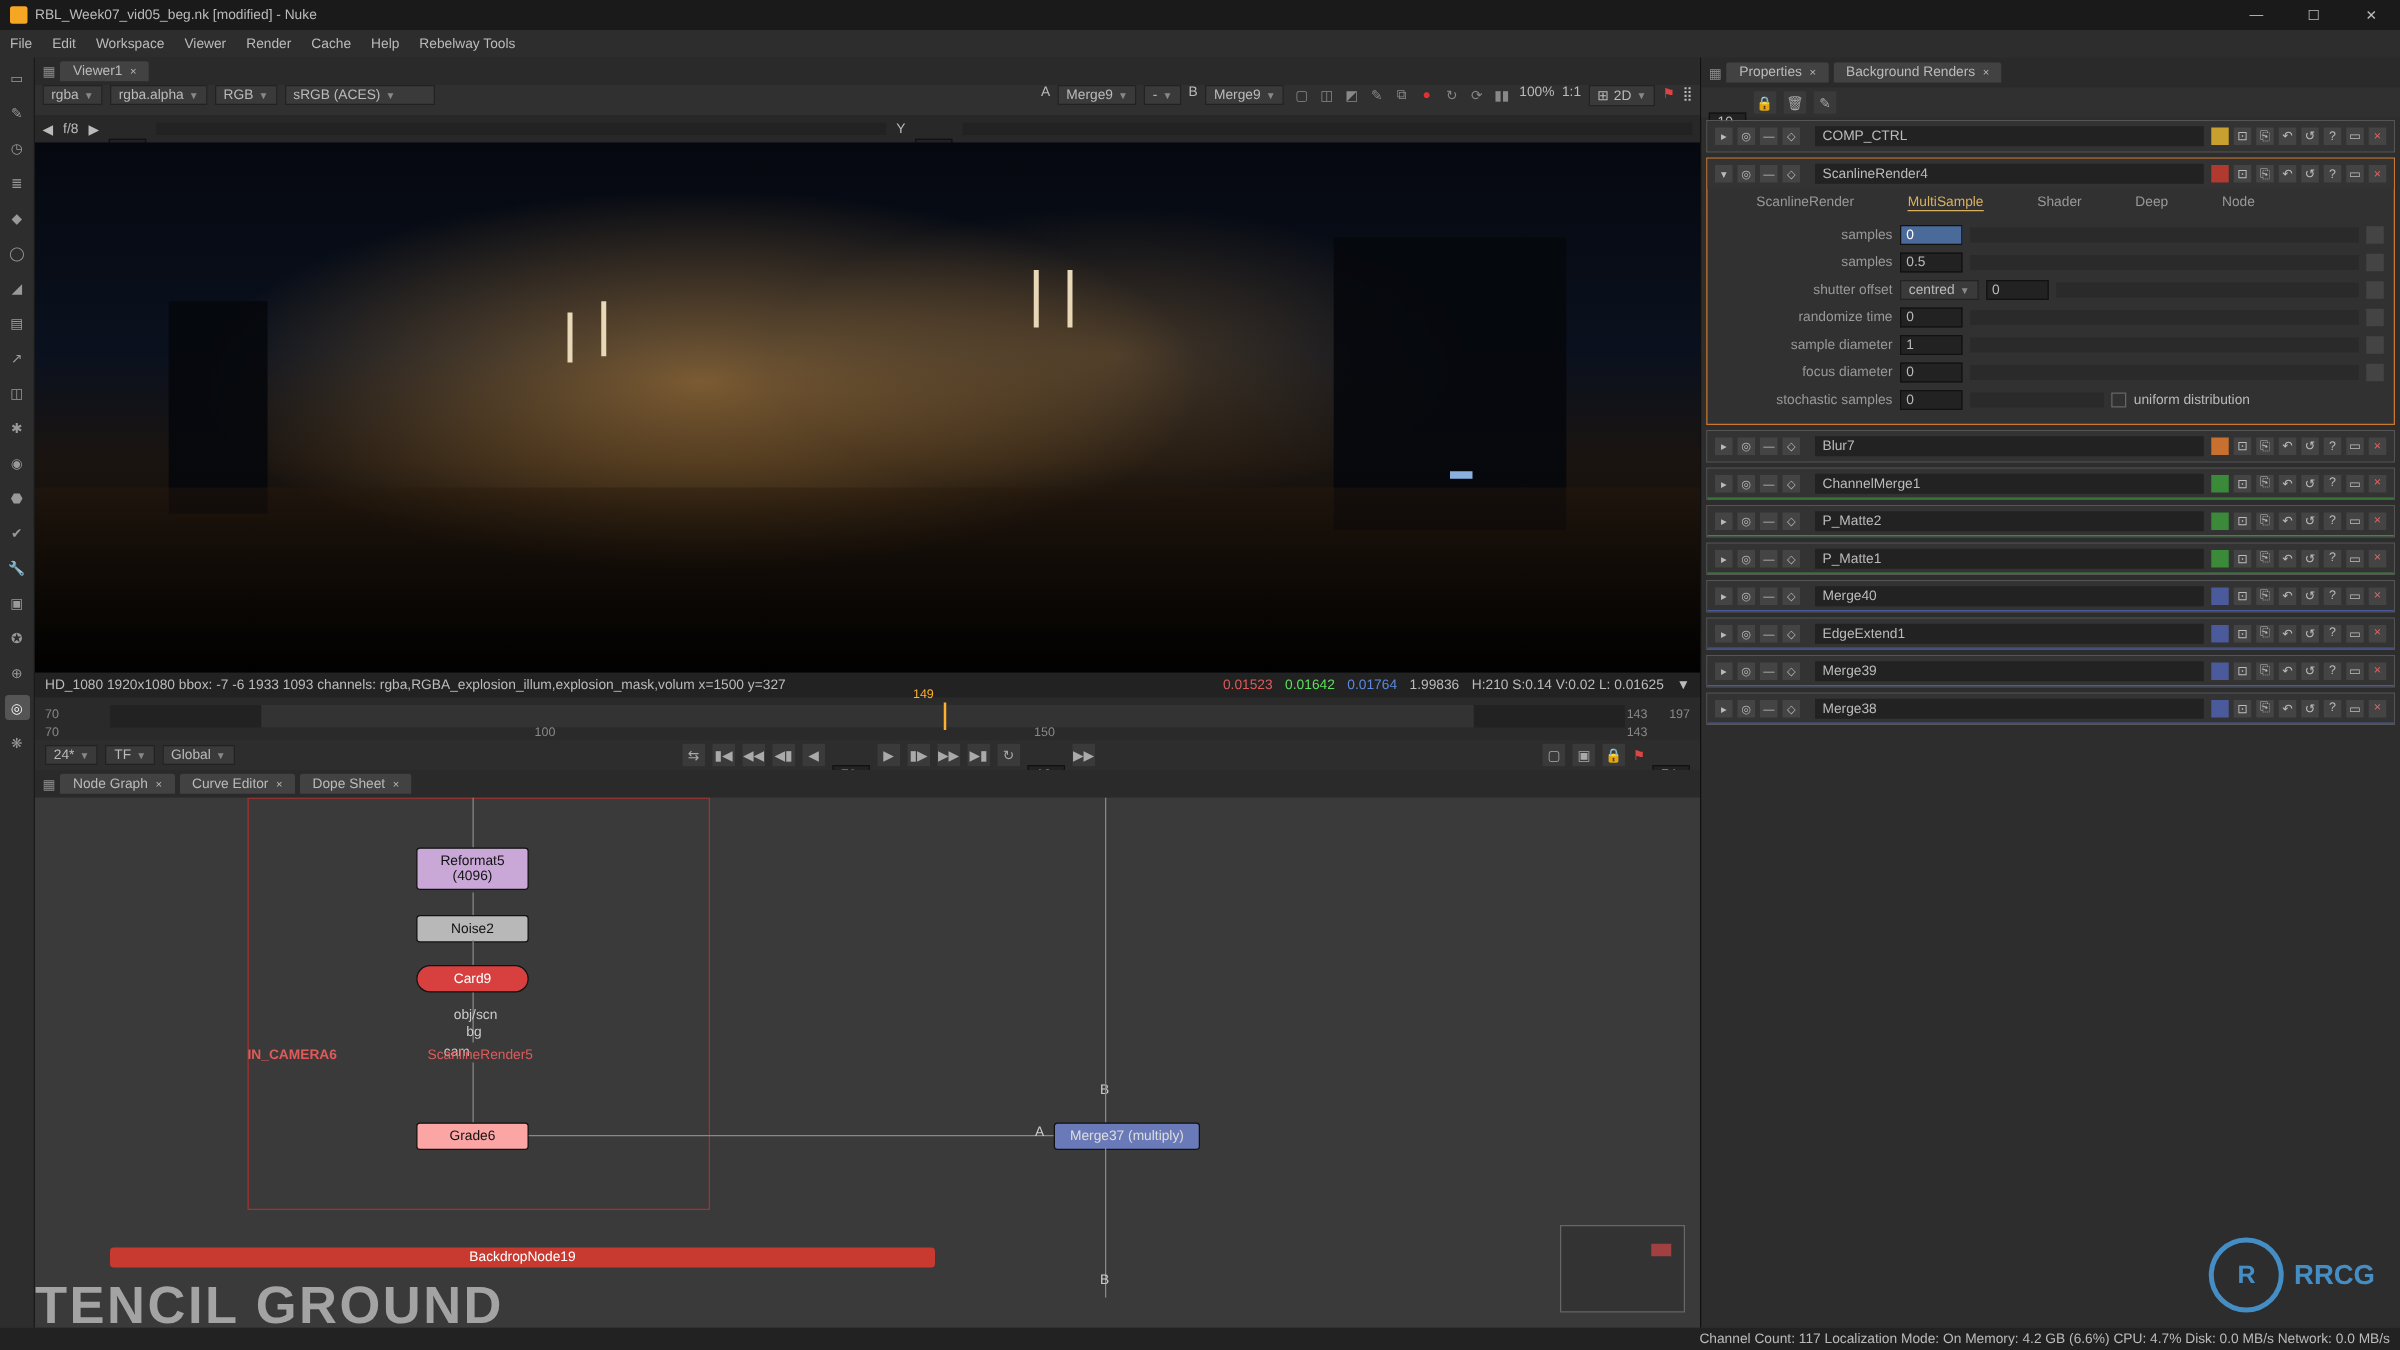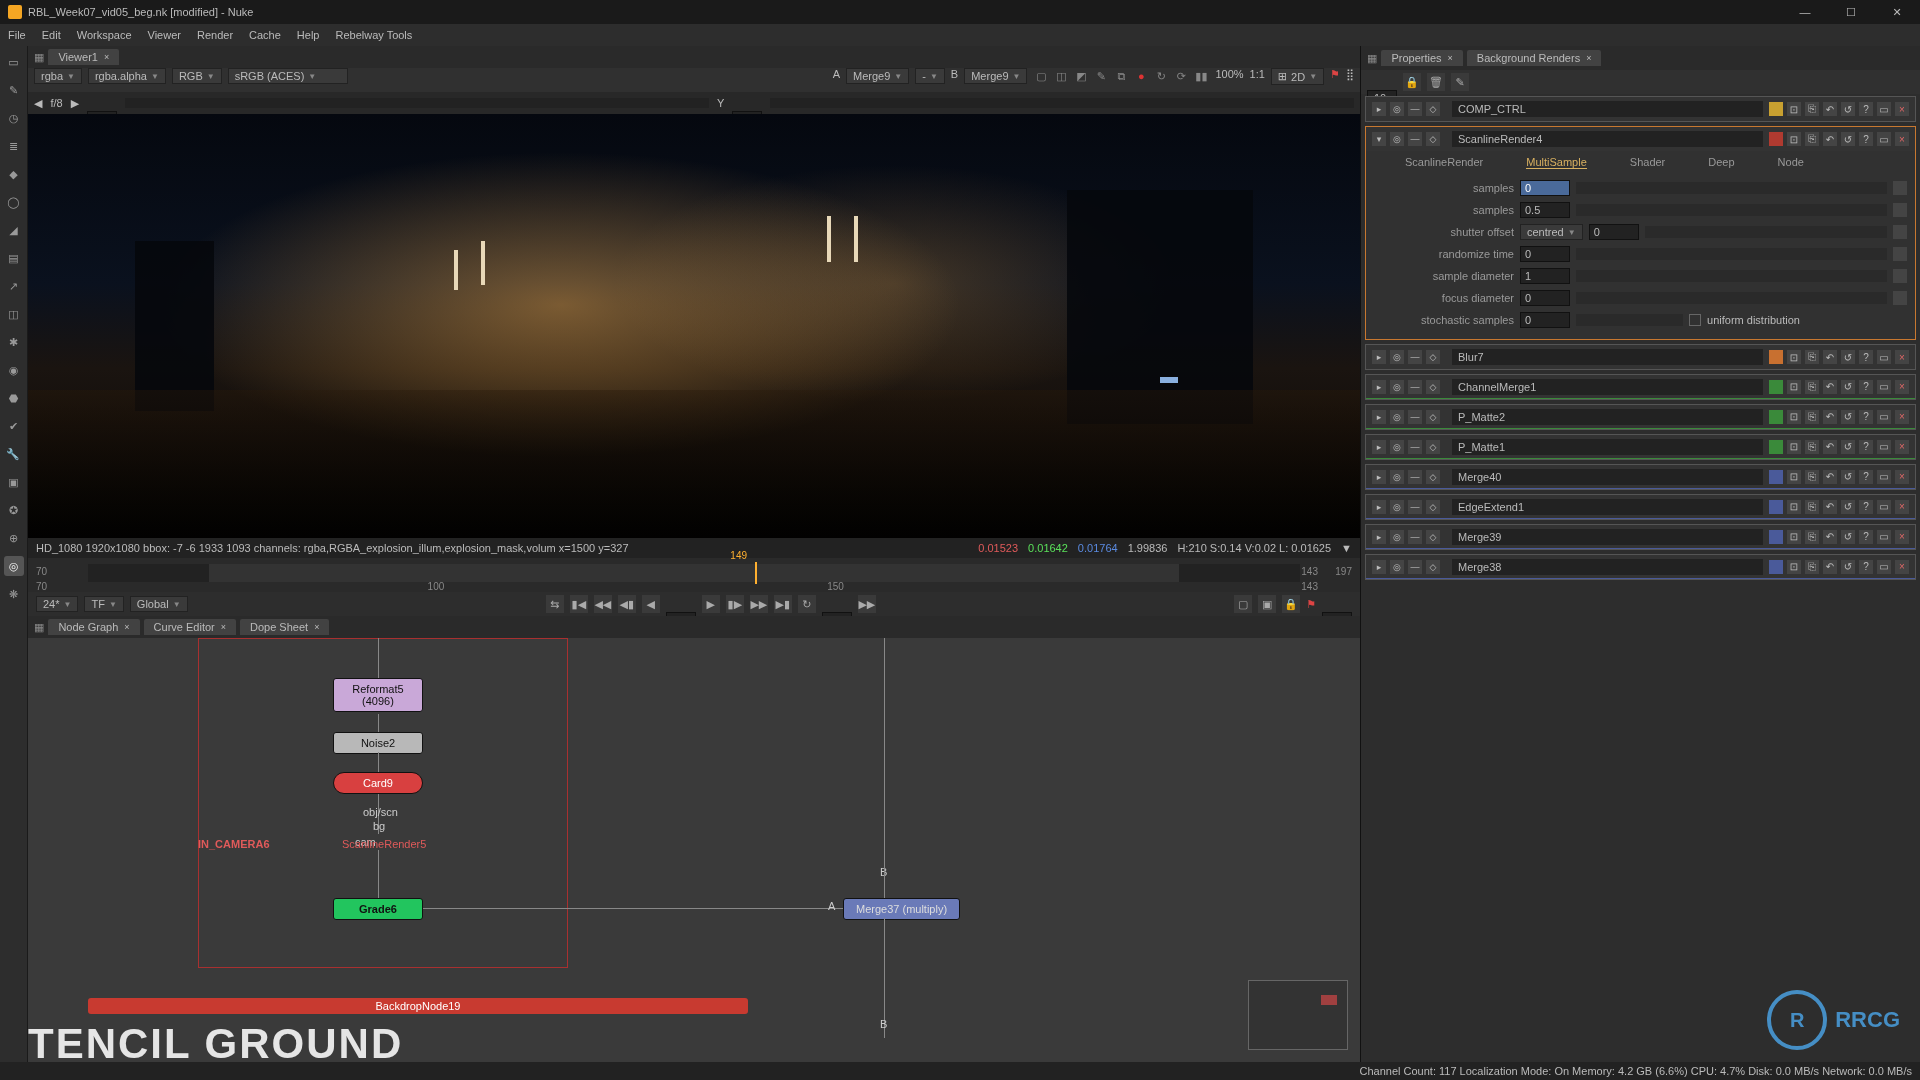--- a/index.html
+++ b/index.html
@@ -48,29 +48,29 @@
   .timeline .play { position:absolute; top:-2px; bottom:-2px; width:2px; background:#ffb030; left:55%;}
   .timeline .lbl { position:absolute; font-size:10px; color:#888;}
   .transport { height:24px; background:#2d2d2d; display:flex; align-items:center; padding:0 8px; gap:6px;}
   .tbtn { width:18px; height:18px; background:#3a3a3a; display:flex; align-items:center; justify-content:center; cursor:pointer; color:#aaa;}
   .nodegraph-tabs { height:22px; background:#2a2a2a; display:flex; align-items:center; padding:0 6px; gap:4px;}
   .nodegraph { flex:1; background:#3a3a3a; position:relative; overflow:hidden;}
   .node { position:absolute; padding:4px 12px; border-radius:3px; font-size:11px; text-align:center; min-width:90px; color:#111; border:1px solid #111;}
   .node.reformat { background:#c9a8d8;}
   .node.noise { background:#b8b8b8;}
   .node.card { background:#d84040; color:#fff; border-radius:12px;}
-  .node.grade { background:#22c55e;font-weight:bold;}
+  .node.grade { background:#fca5a5;}
   .node.merge { background:#6a7ab8; color:#ddd;}
   .node.scan { color:#e05a5a; background:transparent; border:none;}
   .node.cam { color:#e05a5a; background:transparent; border:none; font-weight:bold;}
   .node.bdrop { background:#c83a30; color:#fff; border:none;}
   .wire { position:absolute; background:#888; width:1px;}
   .backdrop-box { position:absolute; border:1px solid #a83030;}
   .minimap { position:absolute; right:12px; bottom:12px; width:100px; height:70px; border:1px solid #666; background:#333;}
-  .bigtext { position:absolute; left:0; bottom:-6px; font-size:42px; font-weight:800; color:#e5e5e5; letter-spacing:2px;}
+  .bigtext { position:absolute; left:0; bottom:-6px; font-size:42px; font-weight:800; color:#a3a3a3; letter-spacing:2px;}
   
   .proptabs { height:24px; background:#2a2a2a; display:flex; align-items:center; padding:0 6px; gap:4px;}
   .propctl { height:24px; background:#303030; display:flex; align-items:center; padding:0 6px; gap:6px;}
   .panel { border:1px solid #555; margin:2px 4px; background:#313131;}
   .panel.sel { border:1px solid #c87830;}
   .phead { height:24px; display:flex; align-items:center; padding:0 6px; gap:6px; background:#333;}
   .phead .btns { display:flex; gap:4px; margin-right:6px;}
   .phead .btns span { width:14px; height:14px; background:#444; display:flex; align-items:center; justify-content:center; font-size:9px; cursor:pointer;}
   .phead .name { flex:1; background:#222; padding:2px 6px;}
   .phead .ricons { display:flex; gap:4px;}

